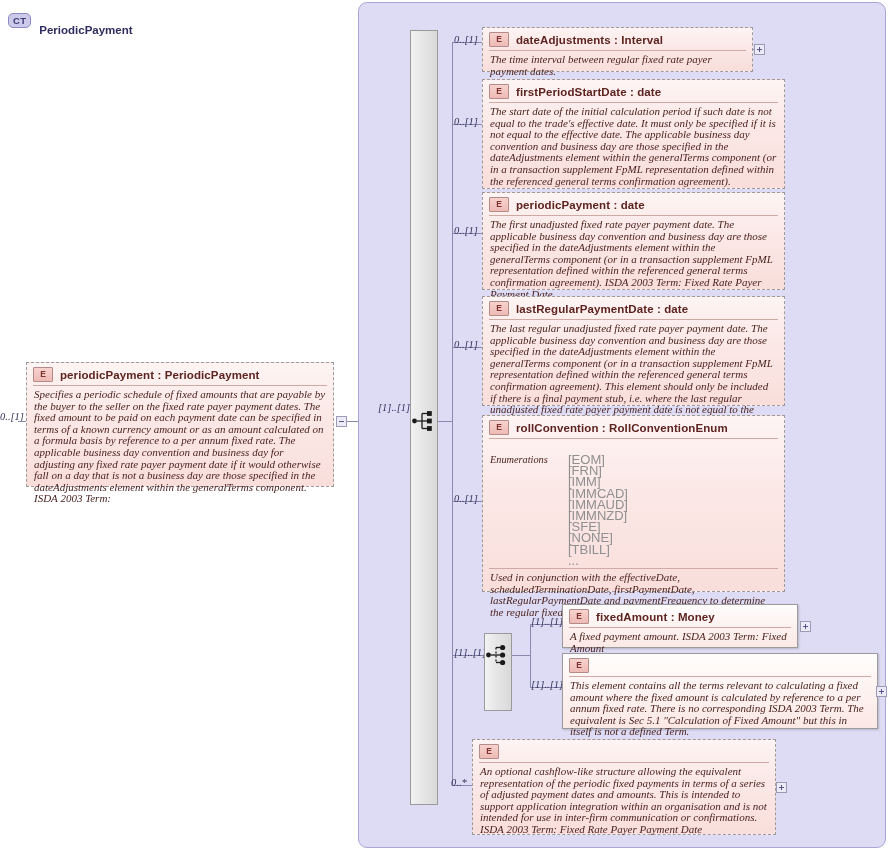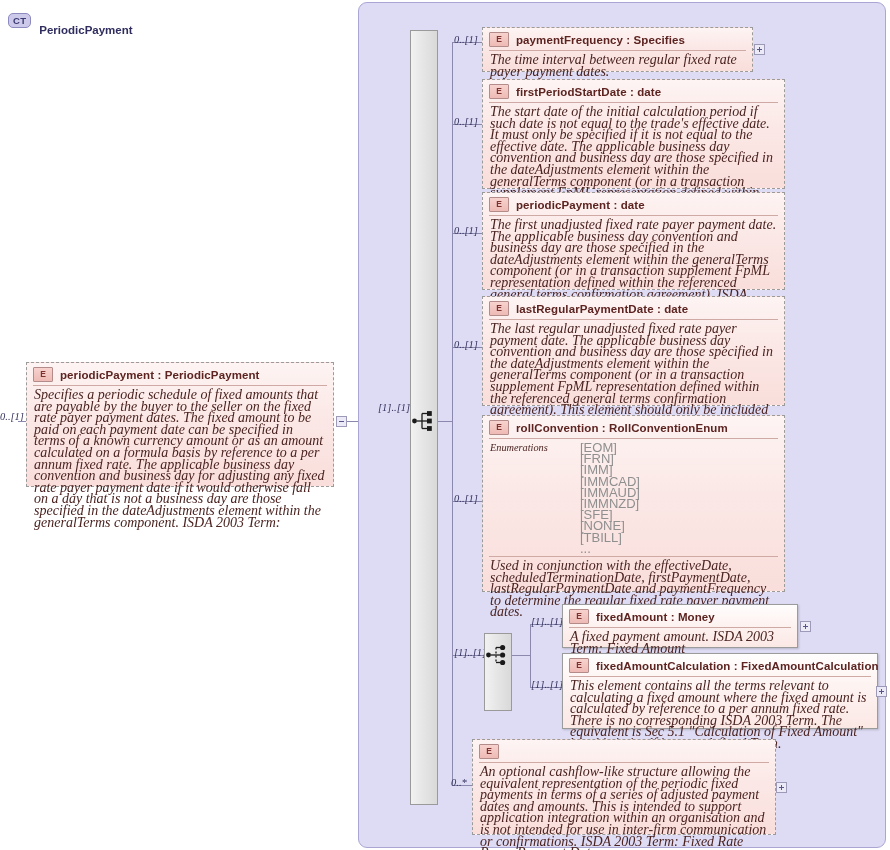--- a/index.html
+++ b/index.html
@@ -149,31 +149,32 @@
     letter-spacing: 0.1px;
   }
   .elem-sep {
     height: 1px;
     background: #cfa9a4;
     margin: 0 6px;
   }
   .elem-doc {
     font-family: "Liberation Serif", serif;
     font-style: italic;
-    font-size: 14px;
+    font-size: 11px;
     line-height: 11.6px;
     color: #4a2320;
     padding: 3px 7px 4px 7px;
   }
 
   
   .enum-wrap {
     display: flex;
     padding: 3px 7px 2px 7px;
-    gap: 22px;
+    gap: 10px;
+    margin-top: 12px;
   }
   .enum-label {
     font-family: "Liberation Serif", serif;
     font-style: italic;
     font-size: 10.3px;
     color: #4a2320;
     flex: 0 0 auto;
     width: 68px;
   }
   .enum-list {
@@ -255,21 +256,21 @@
   <div class="card" style="left:378px; top:402px;">[1]..[1]</div>
 
   <div class="line vline" style="left:452px; top:42px; height:743px;"></div>
   <div class="line hline" style="left:438px; top:421px; width:14px;"></div>
 
   <div class="line hline" style="left:452px; top:42px; width:30px;"></div>
   <div class="card" style="left:454px; top:34px;">0..[1]</div>
   <div class="elem optional" style="left:482px; top:27px; width:271px; height:45px;">
     <div class="elem-head">
       <span class="e-badge">E</span>
-      <span class="e-name">paymentFrequency : Specifies</span>
+      <span class="e-name">dateAdjustments : Interval</span>
     </div>
     <div class="elem-sep"></div>
     <div class="elem-doc">The time interval between regular fixed rate payer payment dates.</div>
   </div>
   <div class="line hline" style="left:753px; top:49px; width:6px;"></div>
   <div class="expander plus" style="left:754px; top:44px;"></div>
 
   <div class="line hline" style="left:452px; top:124px; width:30px;"></div>
   <div class="card" style="left:454px; top:116px;">0..[1]</div>
   <div class="elem optional" style="left:482px; top:79px; width:303px; height:110px;">
@@ -358,21 +359,20 @@
     <div class="elem-sep"></div>
     <div class="elem-doc">A fixed payment amount. ISDA 2003 Term: Fixed Amount</div>
   </div>
   <div class="expander plus" style="left:800px; top:621px;"></div>
 
   <div class="line hline" style="left:530px; top:687px; width:32px;"></div>
   <div class="card" style="left:531px; top:679px;">[1]..[1]</div>
   <div class="elem required" style="left:562px; top:653px; width:316px; height:76px;">
     <div class="elem-head">
       <span class="e-badge">E</span>
-      <span class="e-name">fixedAmountCalculation : FixedAmountCalculation</span>
     </div>
     <div class="elem-sep"></div>
     <div class="elem-doc">This element contains all the terms relevant to calculating a fixed amount where the fixed amount is calculated by reference to a per annum fixed rate. There is no corresponding ISDA 2003 Term. The equivalent is Sec 5.1 "Calculation of Fixed Amount" but this in itself is not a defined Term.</div>
   </div>
   <div class="expander plus" style="left:876px; top:686px;"></div>
 
   <div class="line hline" style="left:452px; top:785px; width:22px;"></div>
   <div class="card" style="left:451px; top:777px;">0..*</div>
   <div class="elem optional" style="left:472px; top:739px; width:304px; height:96px;">
     <div class="elem-head">

